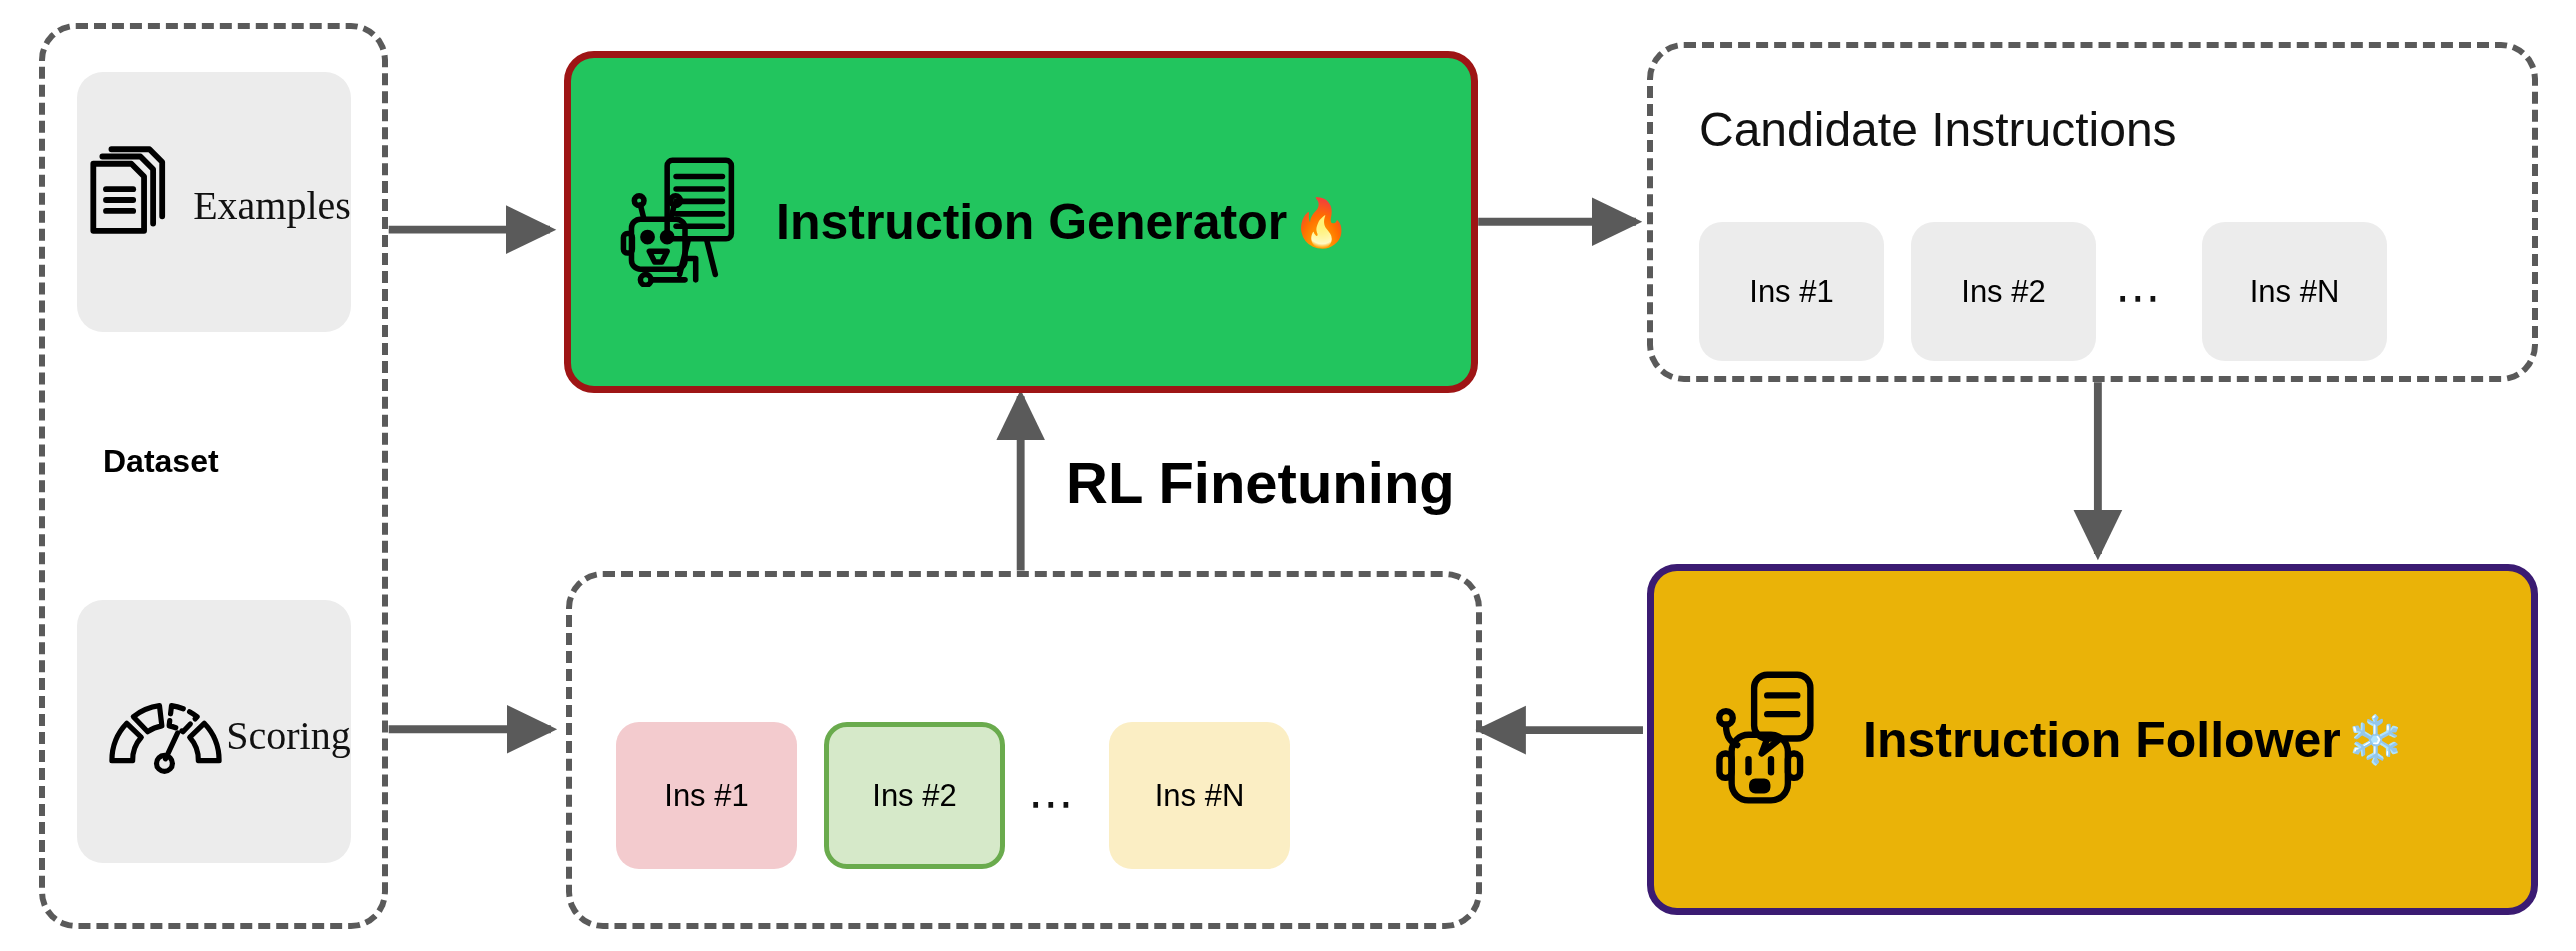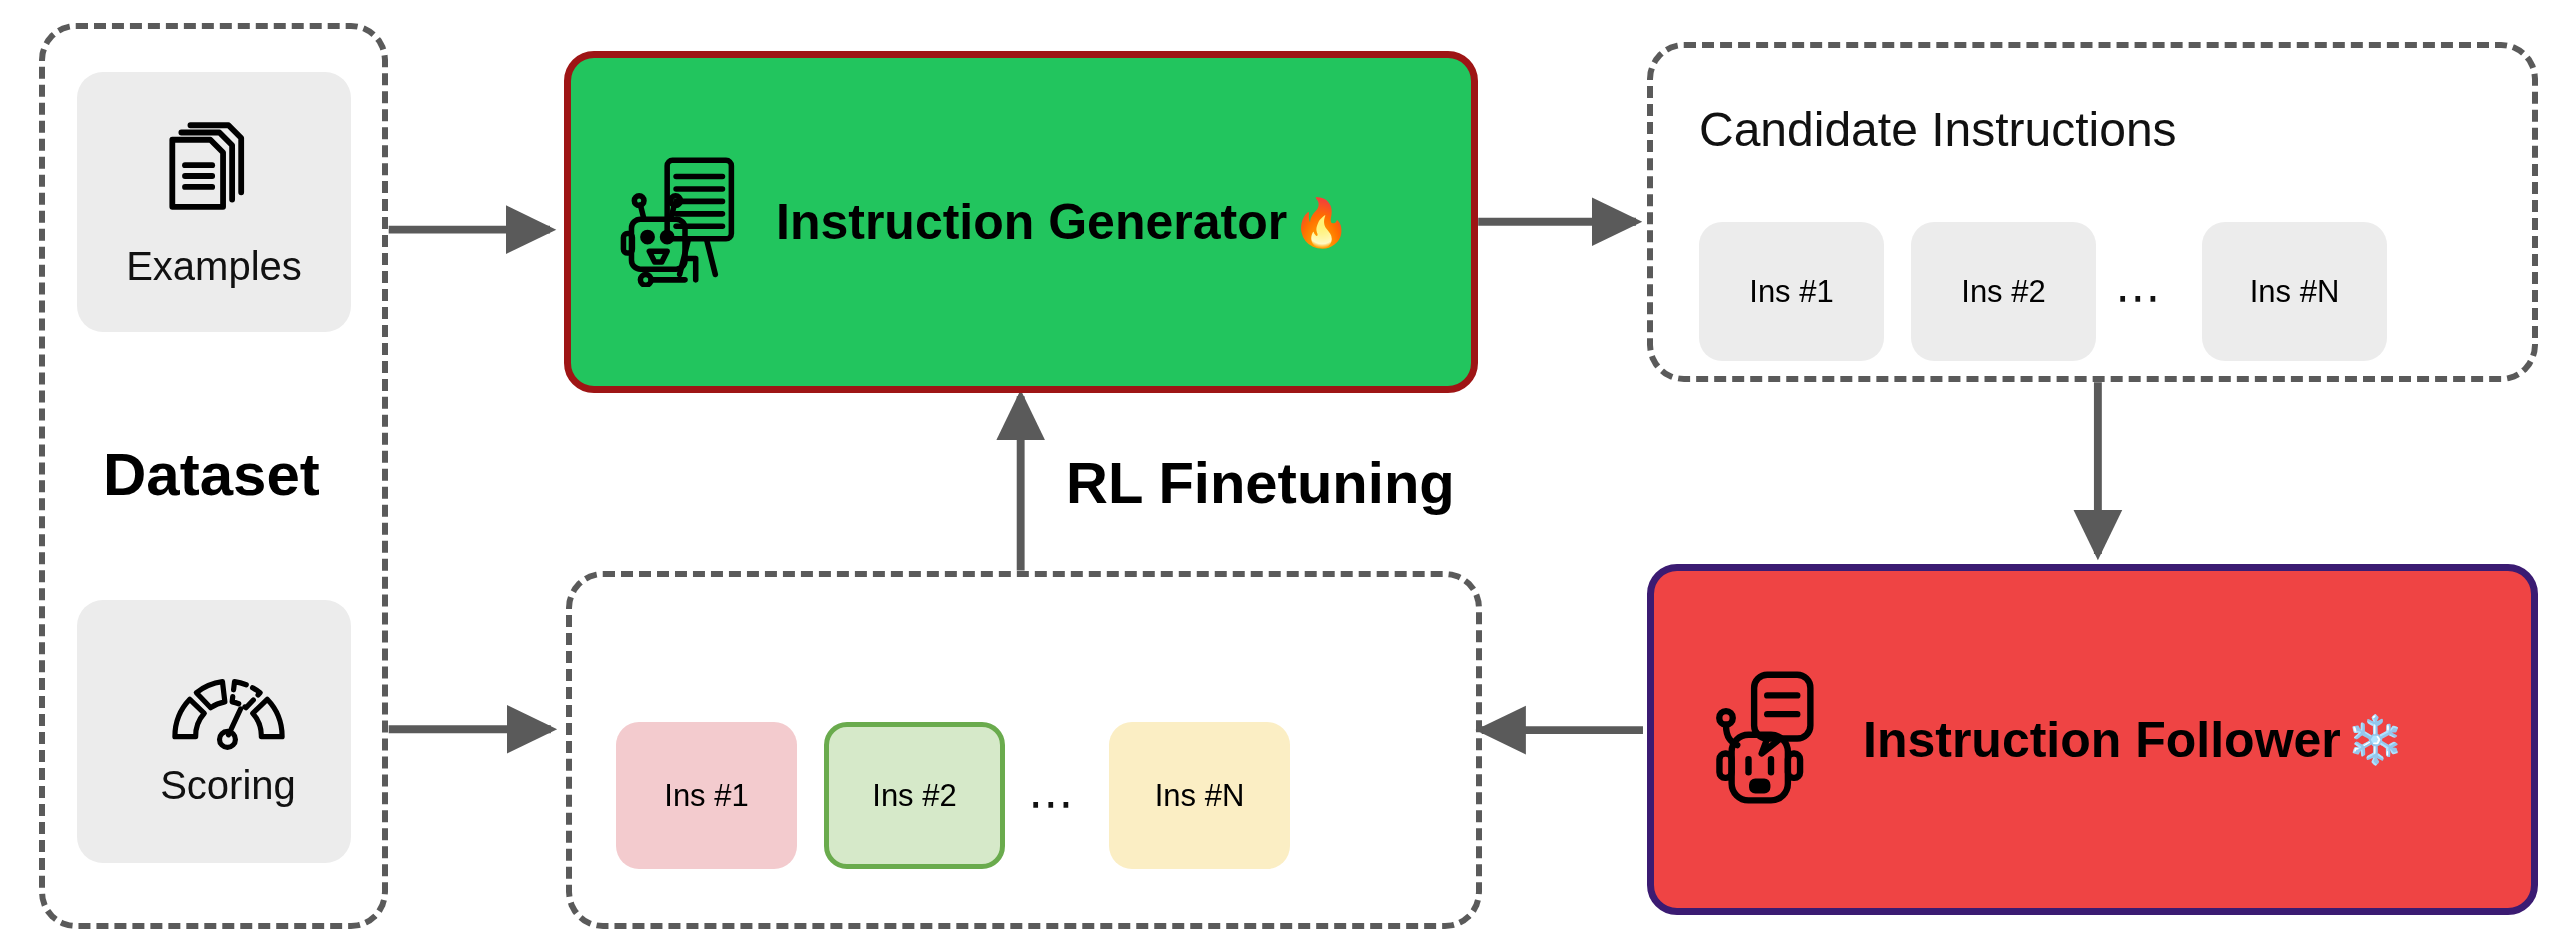--- a/index.html
+++ b/index.html
@@ -20,29 +20,29 @@
     background:transparent;
   }
   
   .solid-box{
     position:absolute;
     box-sizing:border-box;
     border-radius:30px;
     display:flex;align-items:center;
   }
   .gen-box{background:#22c55e;border:7px solid #9e1515;}
-  .fol-box{background:#ef4444;border:7px solid #3b1b72;}
+  .fol-box{background:#eab308;border:7px solid #3b1b72;}
 
   
   .tile{
     position:absolute;
     background:#ececec;
     border-radius:26px;
     box-sizing:border-box;
-    display:flex;flex-direction:column;align-items:center;justify-content:center;
+    display:flex;flex-direction:row;align-items:center;justify-content:center;font-family:Liberation Serif, serif;
   }
   .tile-label{font-size:40px;line-height:1;color:#111;margin-top:8.8px;}
   .tile-icon{display:block;}
 
   .ins-chip{
     position:absolute;
     border-radius:23px;
     box-sizing:border-box;
     display:flex;align-items:center;justify-content:center;
     font-size:31px;color:#000;
@@ -52,21 +52,21 @@
   .chip-green{background:#d6e9c9;border:5.3px solid #6aab4d;}
   .chip-yellow{background:#fbeec4;}
 
   .ellipsis{
     position:absolute;font-size:46px;line-height:1;color:#111;
     letter-spacing:2.6px;
   }
 
   
   .group-title{position:absolute;font-size:48px;line-height:1;color:#111;white-space:nowrap;}
-  .group-title-bold{position:absolute;font-size:60px;line-height:1;color:#000;font-weight:bold;white-space:nowrap;}
+  .group-title-bold{position:absolute;font-size:32px;line-height:1;color:#000;font-weight:bold;white-space:nowrap;}
   .node-title{
     font-size:50px;font-weight:bold;color:#000;white-space:nowrap;
     display:flex;align-items:center;gap:5.3px;
   }
   .edge-label{position:absolute;font-size:58px;font-weight:bold;color:#000;white-space:nowrap;}
 
   .emoji{font-size:47px;line-height:1;}
 </style>
 </head>
 <body>

